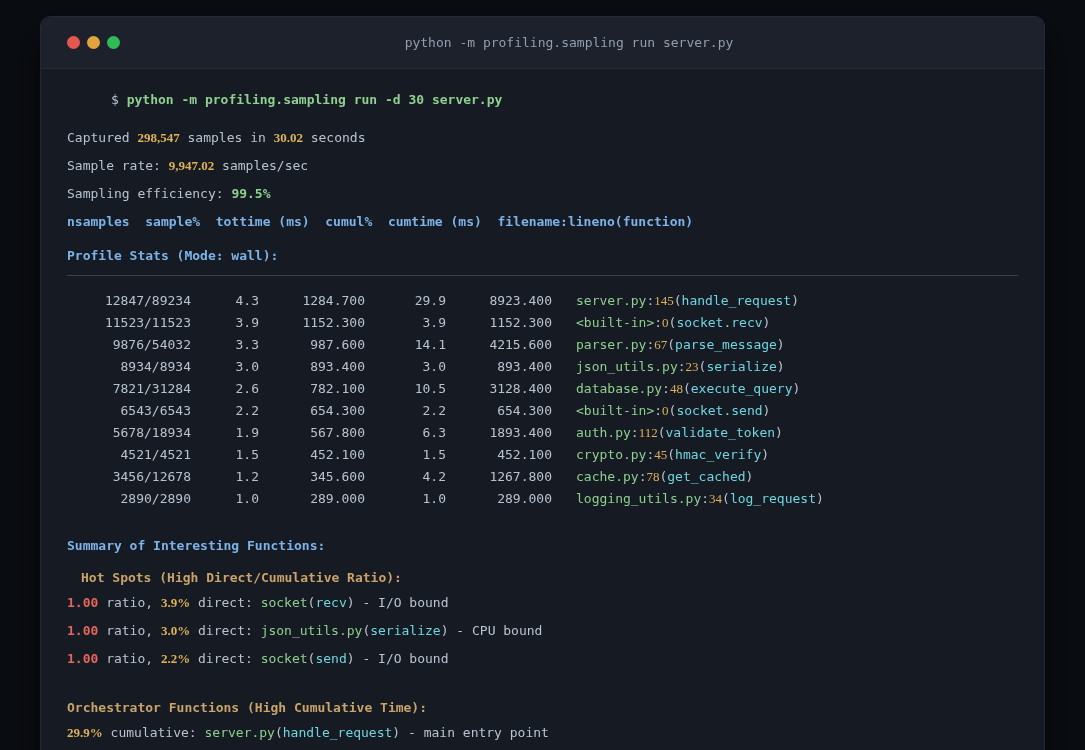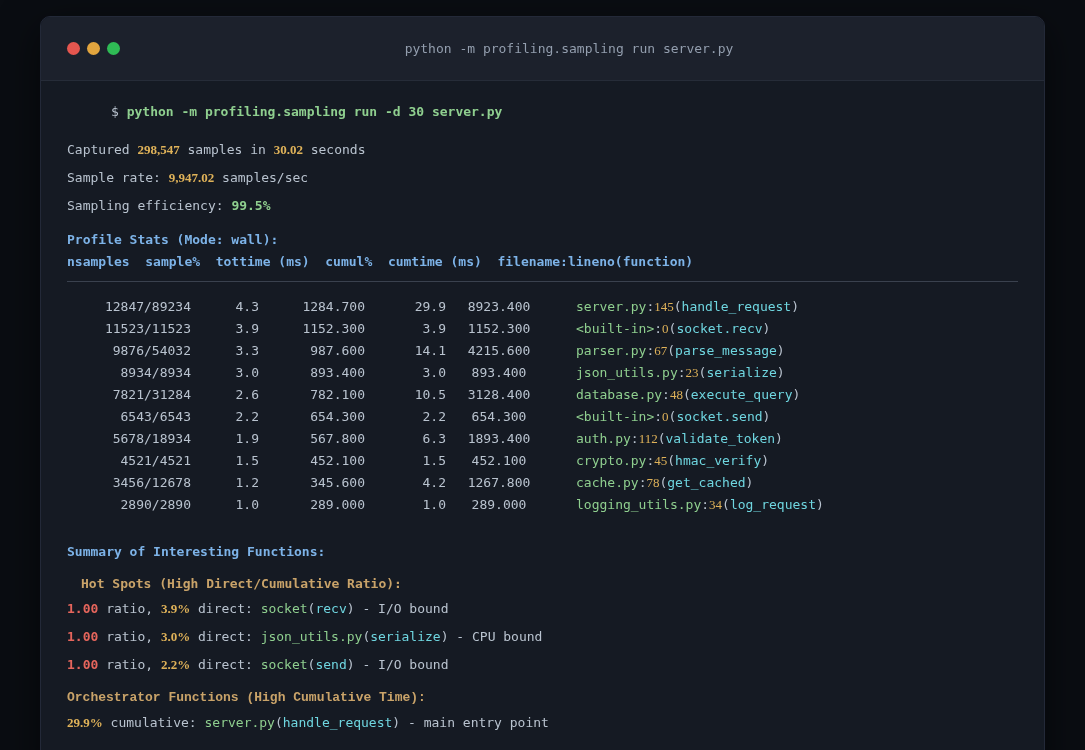--- a/index.html
+++ b/index.html
@@ -13,21 +13,21 @@
   .window {
     position:absolute; left:40px; top:16px;
     width:1005px; height:766px;
     background:#151a23;
     border:1px solid #232938;
     border-radius:10px;
     box-shadow:0 12px 40px rgba(0,0,0,.55);
     overflow:hidden;
   }
   .titlebar {
-    height:64px; background:#1c212c;
+    height:52px; background:#1c212c;
     border-bottom:1px solid #262c38;
     display:flex; align-items:center;
     padding:0 26px;
   }
   .dots { display:flex; gap:7px; align-items:center; }
   .dot { width:13px; height:13px; border-radius:50%; display:inline-block; cursor:pointer; }
   .dot.r { background:#e5564f; }
   .dot.y { background:#e2a53e; }
   .dot.g { background:#2fbb55; }
   .title { flex:1; text-align:center; color:#939eae; font-size:13px; }
@@ -46,25 +46,25 @@
   .h-profile { margin-top:14px; margin-bottom:2px; }
   .h-cols { margin-bottom:0; }
   hr.div { border:none; border-top:1px solid #3a414e; margin:9px 0 14px 0; }
   .table { }
   .trow { display:flex; line-height:22px; white-space:pre; }
   .c { display:inline-block; }
   .ns { width:124px; text-align:right; }
   .sp { width:68px;  text-align:right; }
   .tt { width:106px; text-align:right; }
   .cp { width:81px;  text-align:right; }
-  .ct { width:106px; text-align:center; }
+  .ct { width:106px; text-align:right; }
   .fn { margin-left:24px; text-align:left; }
   .h-summary { margin-top:26px; margin-bottom:2px; }
   .h-hot { margin-top:12px; margin-bottom:5px;padding-left:14px; }
-  .h-orch { margin-top:13px; margin-bottom:5px;font-family:Liberation Mono, monospace; }
+  .h-orch { margin-top:29px; margin-bottom:5px; }
   .item { margin-bottom:8px; }
   .item-last { margin-bottom:6px; }
 </style>
 </head>
 <body>
 
 <div class="window">
   <div class="titlebar">
     <div class="dots">
       <span class="dot r"></span>
@@ -77,22 +77,22 @@
   <div class="tbody">
 
     <div class="line gap-lg"><span class="fg">$ </span><span class="green b">python -m profiling.sampling run -d 30 server.py</span></div>
 
     <div class="line"><span class="fg">Captured </span><span class="yellow b">298,547</span><span class="fg"> samples in </span><span class="yellow b">30.02</span><span class="fg"> seconds</span></div>
 
     <div class="line"><span class="fg">Sample rate: </span><span class="yellow b">9,947.02</span><span class="fg"> samples/sec</span></div>
 
     <div class="line"><span class="fg">Sampling efficiency: </span><span class="green b">99.5%</span></div>
 
+    <div class="line heading blue h-cols">nsamples  sample%  tottime (ms)  cumul%  cumtime (ms)  filename:lineno(function)</div>
     <div class="line heading blue h-profile">Profile Stats (Mode: wall):</div>
-    <div class="line heading blue h-cols">nsamples  sample%  tottime (ms)  cumul%  cumtime (ms)  filename:lineno(function)</div>
 
     <hr class="div">
 
     <div class="table">
       <div class="trow">
         <span class="c ns">12847/89234</span>
         <span class="c sp">4.3</span>
         <span class="c tt">1284.700</span>
         <span class="c cp">29.9</span>
         <span class="c ct">8923.400</span>

